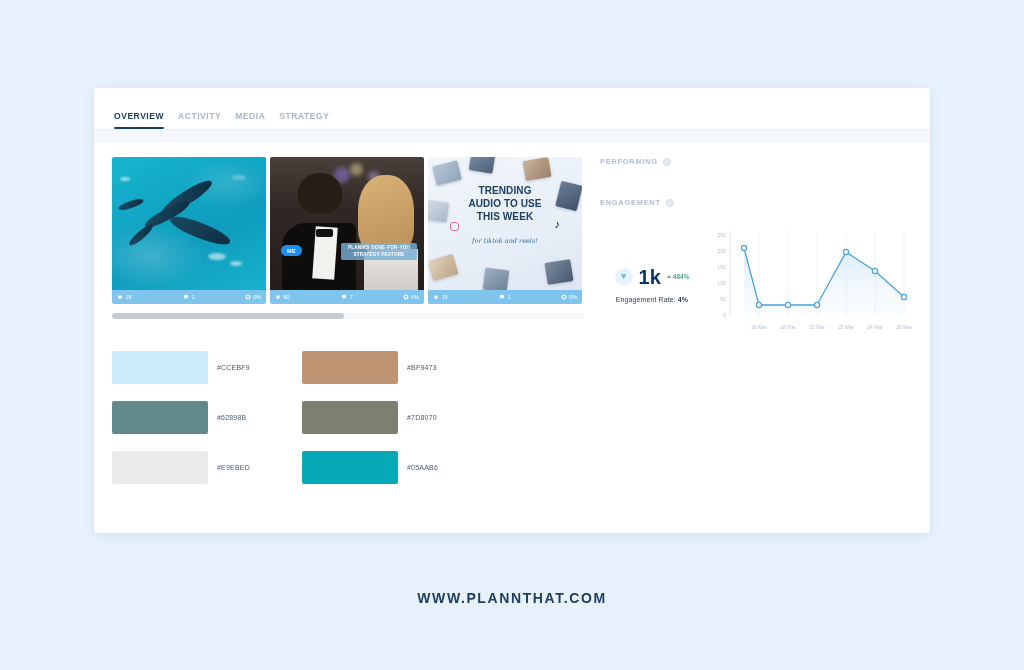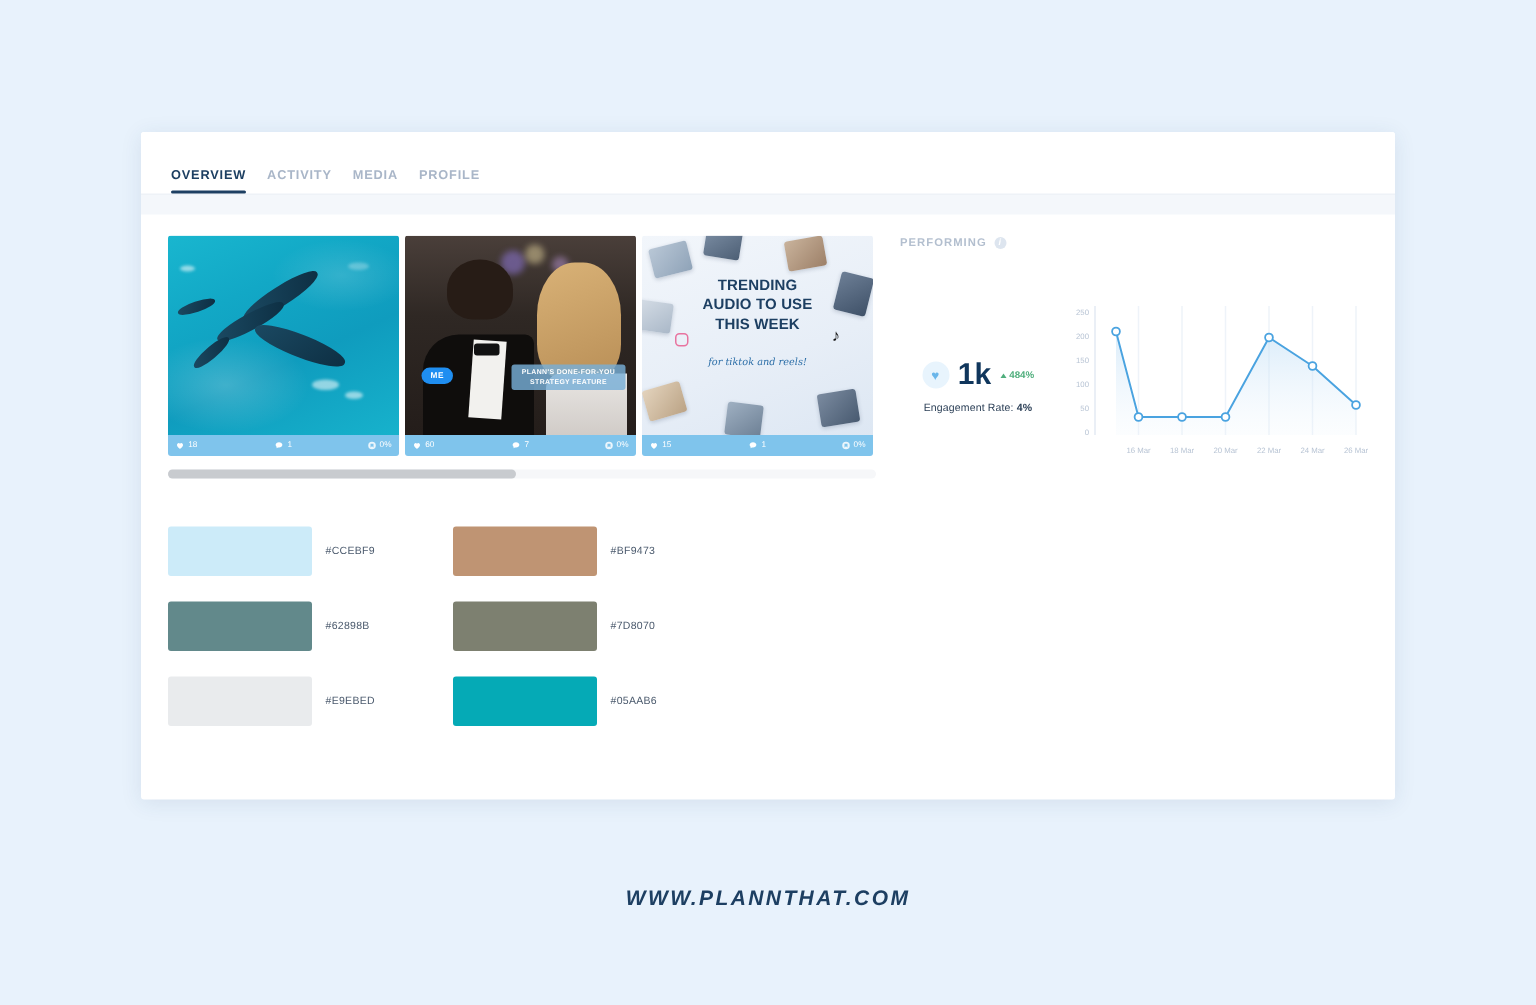--- a/index.html
+++ b/index.html
@@ -302,33 +302,32 @@
 
   
   .footer {
     position: absolute;
     left: 0; right: 0; top: 590px;
     text-align: center;
     font-size: 14px;
     letter-spacing: 1.6px;
     color: #1d3f62;
     font-weight: bold;
-    font-style: italic;
   }
 </style>
 </head>
 <body>
 
 <div class="app-card">
 
   <div class="tabbar">
     <div class="tab active">OVERVIEW</div>
     <div class="tab">ACTIVITY</div>
     <div class="tab">MEDIA</div>
-    <div class="tab">PROFILE</div>
+    <div class="tab">STRATEGY</div>
   </div>
   <div class="tab-strip"></div>
 
   <div class="card-body">
 
     <div class="col-left">
 
 
       <div class="posts-viewport">
         <div class="posts-row">
@@ -495,20 +494,24 @@
 
     <div class="col-right">
 
       <div class="section-hd">
         <span>PERFORMING</span>
         <span class="info-dot">i</span>
       </div>
 
 
       <div class="eng-wrap">
+        <div class="section-hd">
+          <span>ENGAGEMENT</span>
+          <span class="info-dot">i</span>
+        </div>
 
         <div class="eng-body">
           <div class="eng-left">
             <div class="eng-top">
               <span class="heart-circle">♥</span>
               <span class="eng-num">1k</span>
               <span class="delta">
                 <span class="tri-up"></span>
                 <span>484%</span>
               </span>

